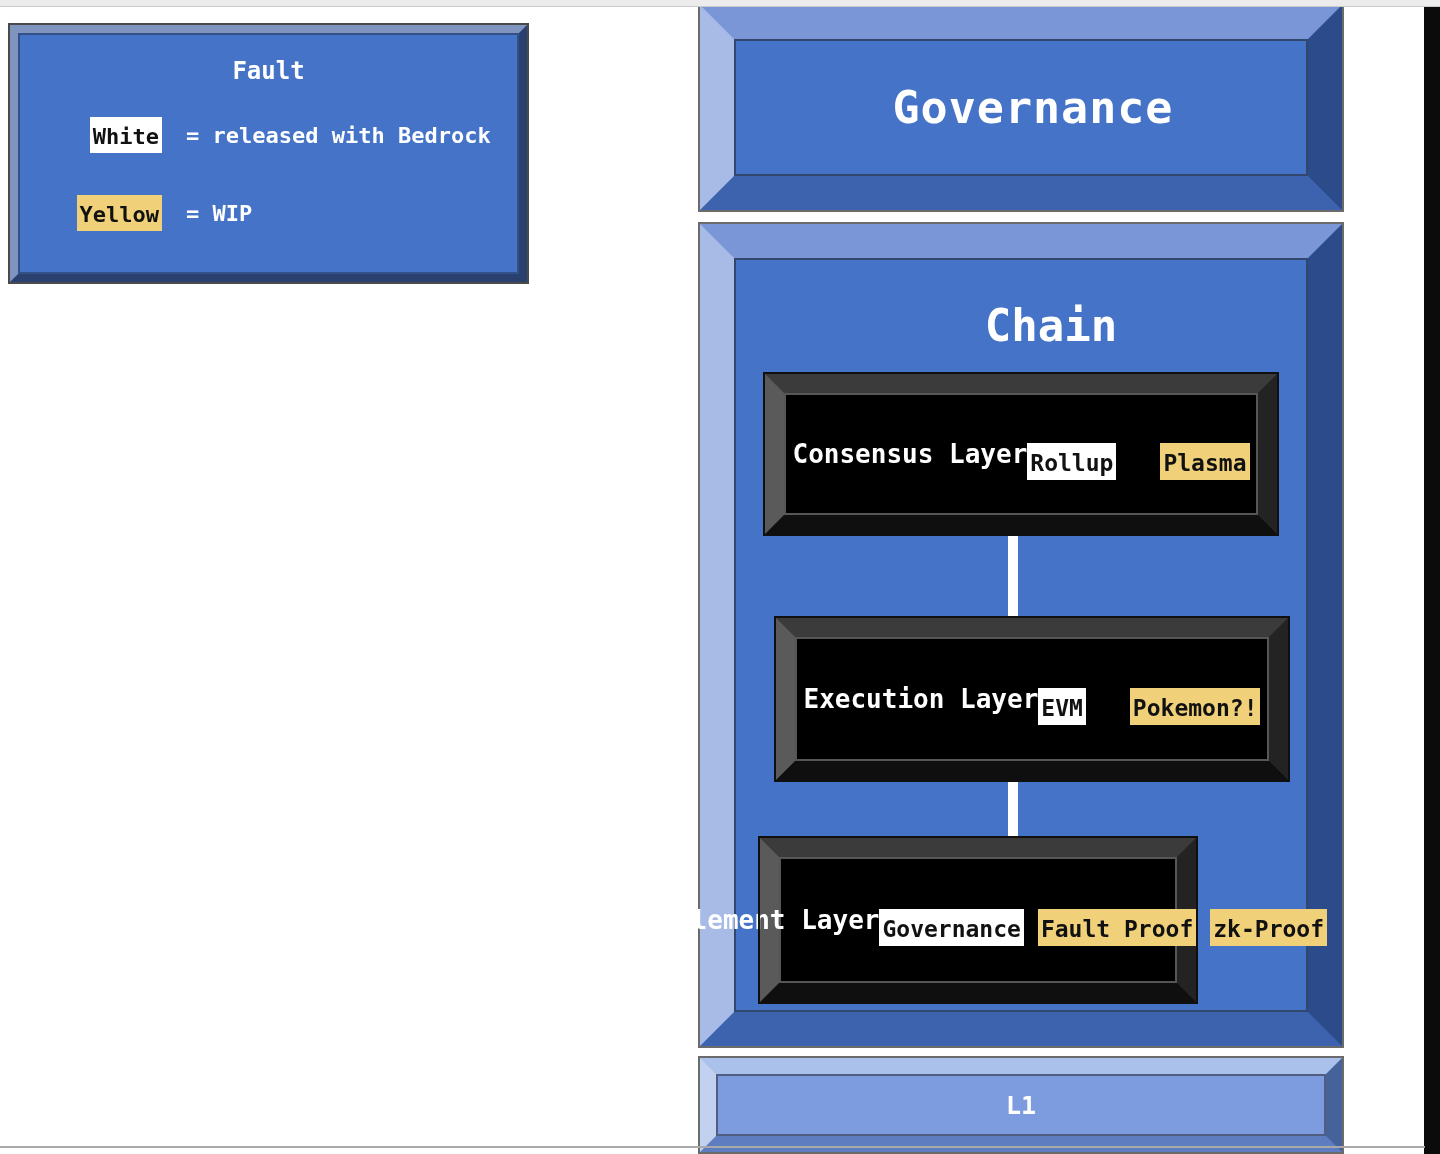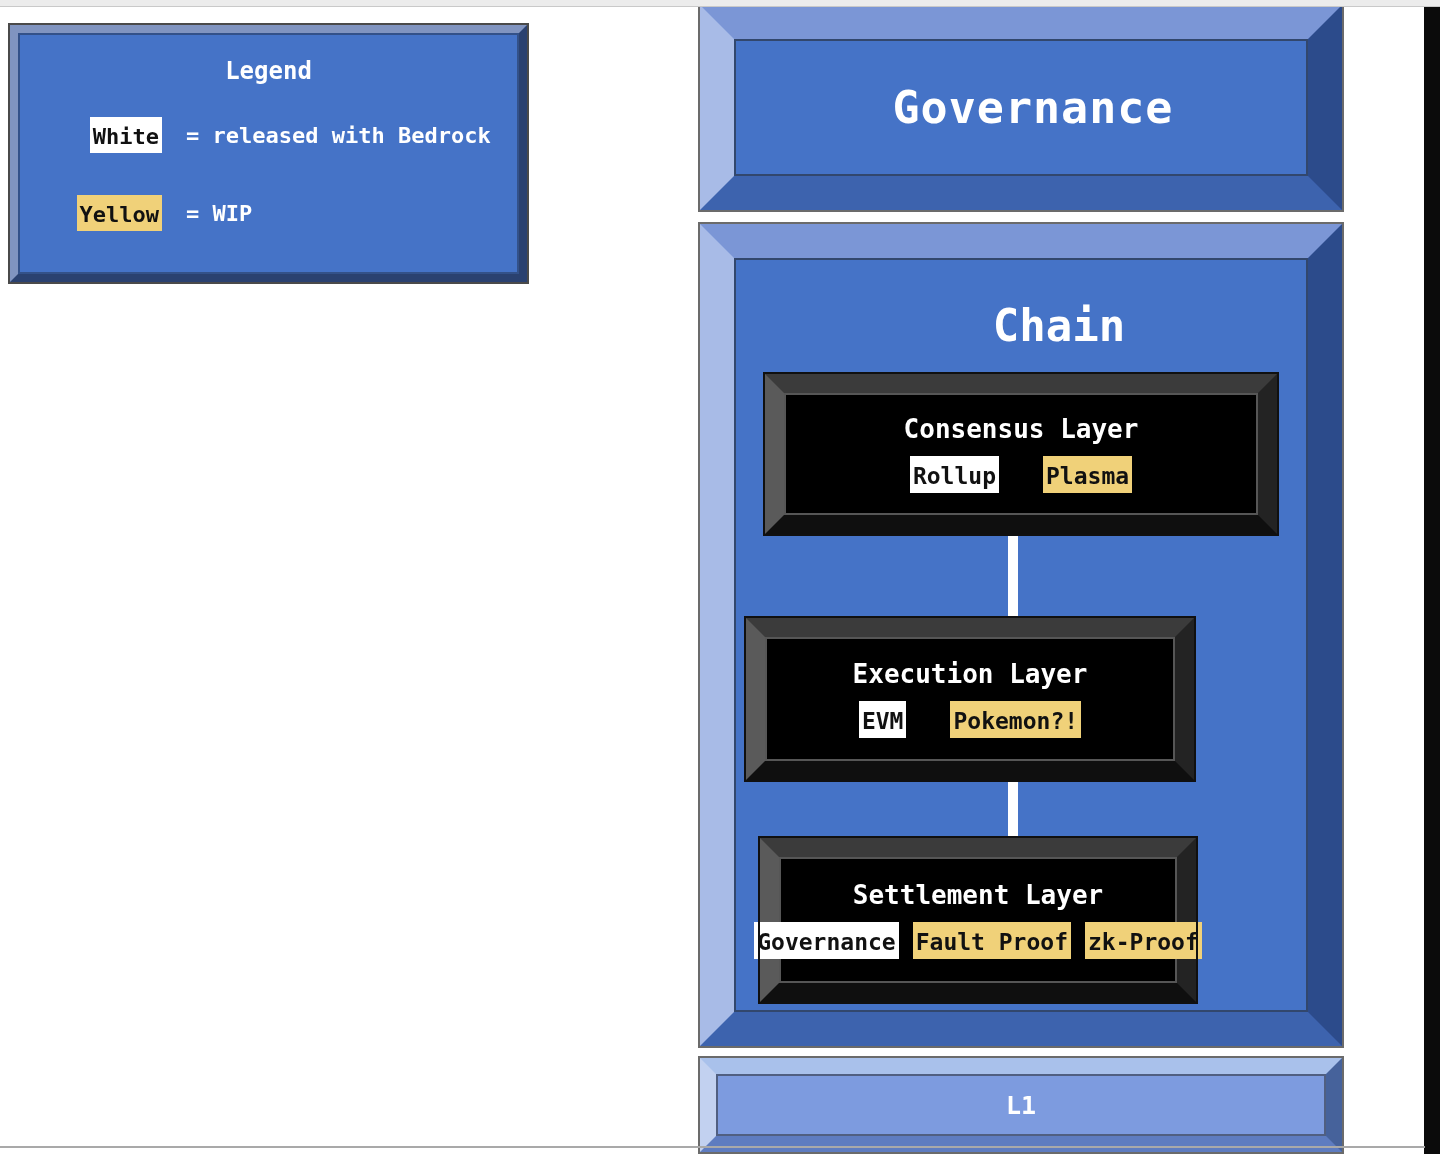--- a/index.html
+++ b/index.html
@@ -121,36 +121,36 @@
   }
   .governance-label{
     color:#fff;font-size:45px;line-height:1;letter-spacing:1px;
   }
 
   
   .chain{
     left:700px;top:224px;width:642px;height:822px;
   }
   .chain-title{
-    position:absolute;left:8px;top:46px;width:634px;
+    position:absolute;left:0;top:46px;width:634px;
     text-align:center;color:#fff;font-size:44px;line-height:1;
   }
   .layer{
-    display:flex;flex-direction:column;align-items:center;justify-content:center;
+    display:flex;flex-direction:row;align-items:center;justify-content:center;
   }
   .layer-title{
     color:#fff;font-size:26px;line-height:1;white-space:pre;
   }
   .layer-tags{
     display:flex;align-items:center;margin-top:14px;
   }
   .layer-tags.wide{gap:44px}
   .layer-tags.tight{gap:14px}
   .layer.consensus{left:31px;top:116px;width:512px;height:160px}
-  .layer.execution{left:12px;top:360px;width:448px;height:162px}
+  .layer.execution{left:42px;top:360px;width:512px;height:162px}
   .layer.settlement{left:26px;top:580px;width:436px;height:164px}
 
   .connector{
     position:absolute;width:10px;background:#fff;z-index:2;
   }
   .connector.c1{left:274px;top:272px;height:94px}
   .connector.c2{left:274px;top:518px;height:68px}
 
   
   .l1{
@@ -162,21 +162,21 @@
 </head>
 <body>
 
 <div class="page">
 
   <div class="top-strip"></div>
   <div class="right-bar"></div>
   <div class="bottom-line"></div>
 
   <div class="legend">
-    <div class="legend-title">Legend</div>
+    <div class="legend-title">Fault</div>
     <div class="legend-row">
       <span class="legend-tagcol">
         <span class="tag white">White</span>
       </span>
       <span class="legend-text">= released with Bedrock</span>
     </div>
     <div class="legend-row second">
       <span class="legend-tagcol">
         <span class="tag yellow">Yellow</span>
       </span>

